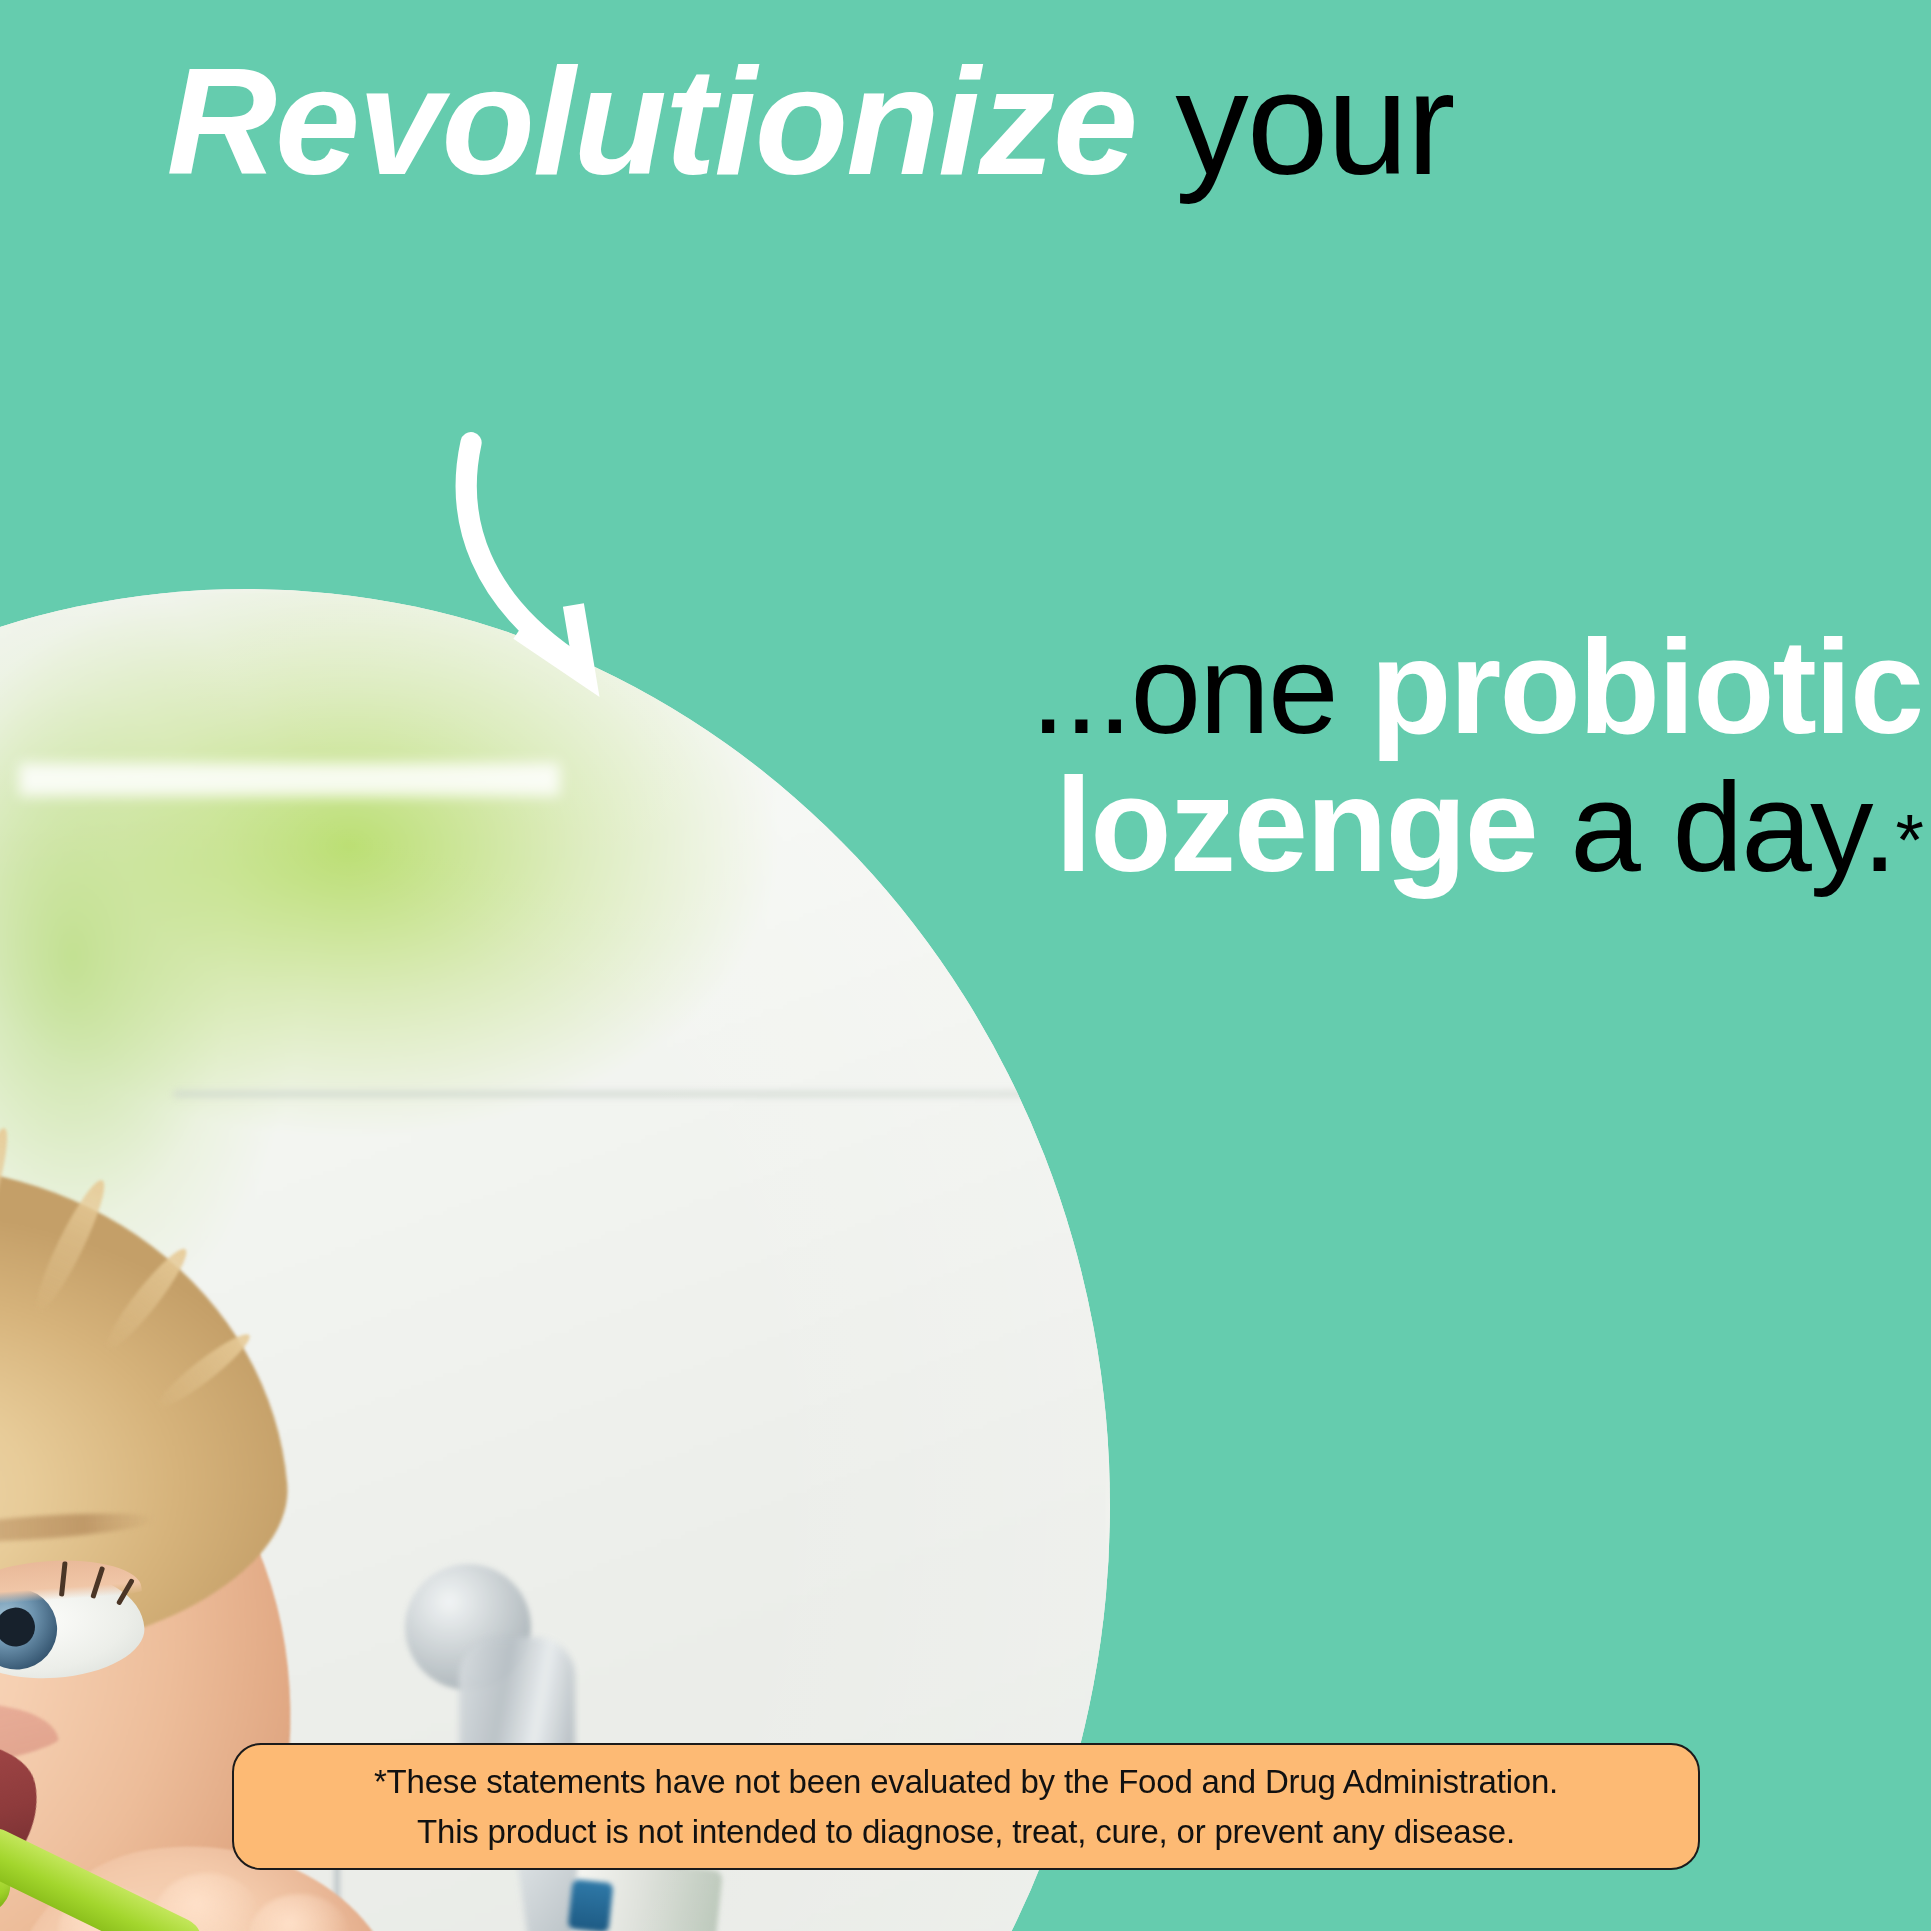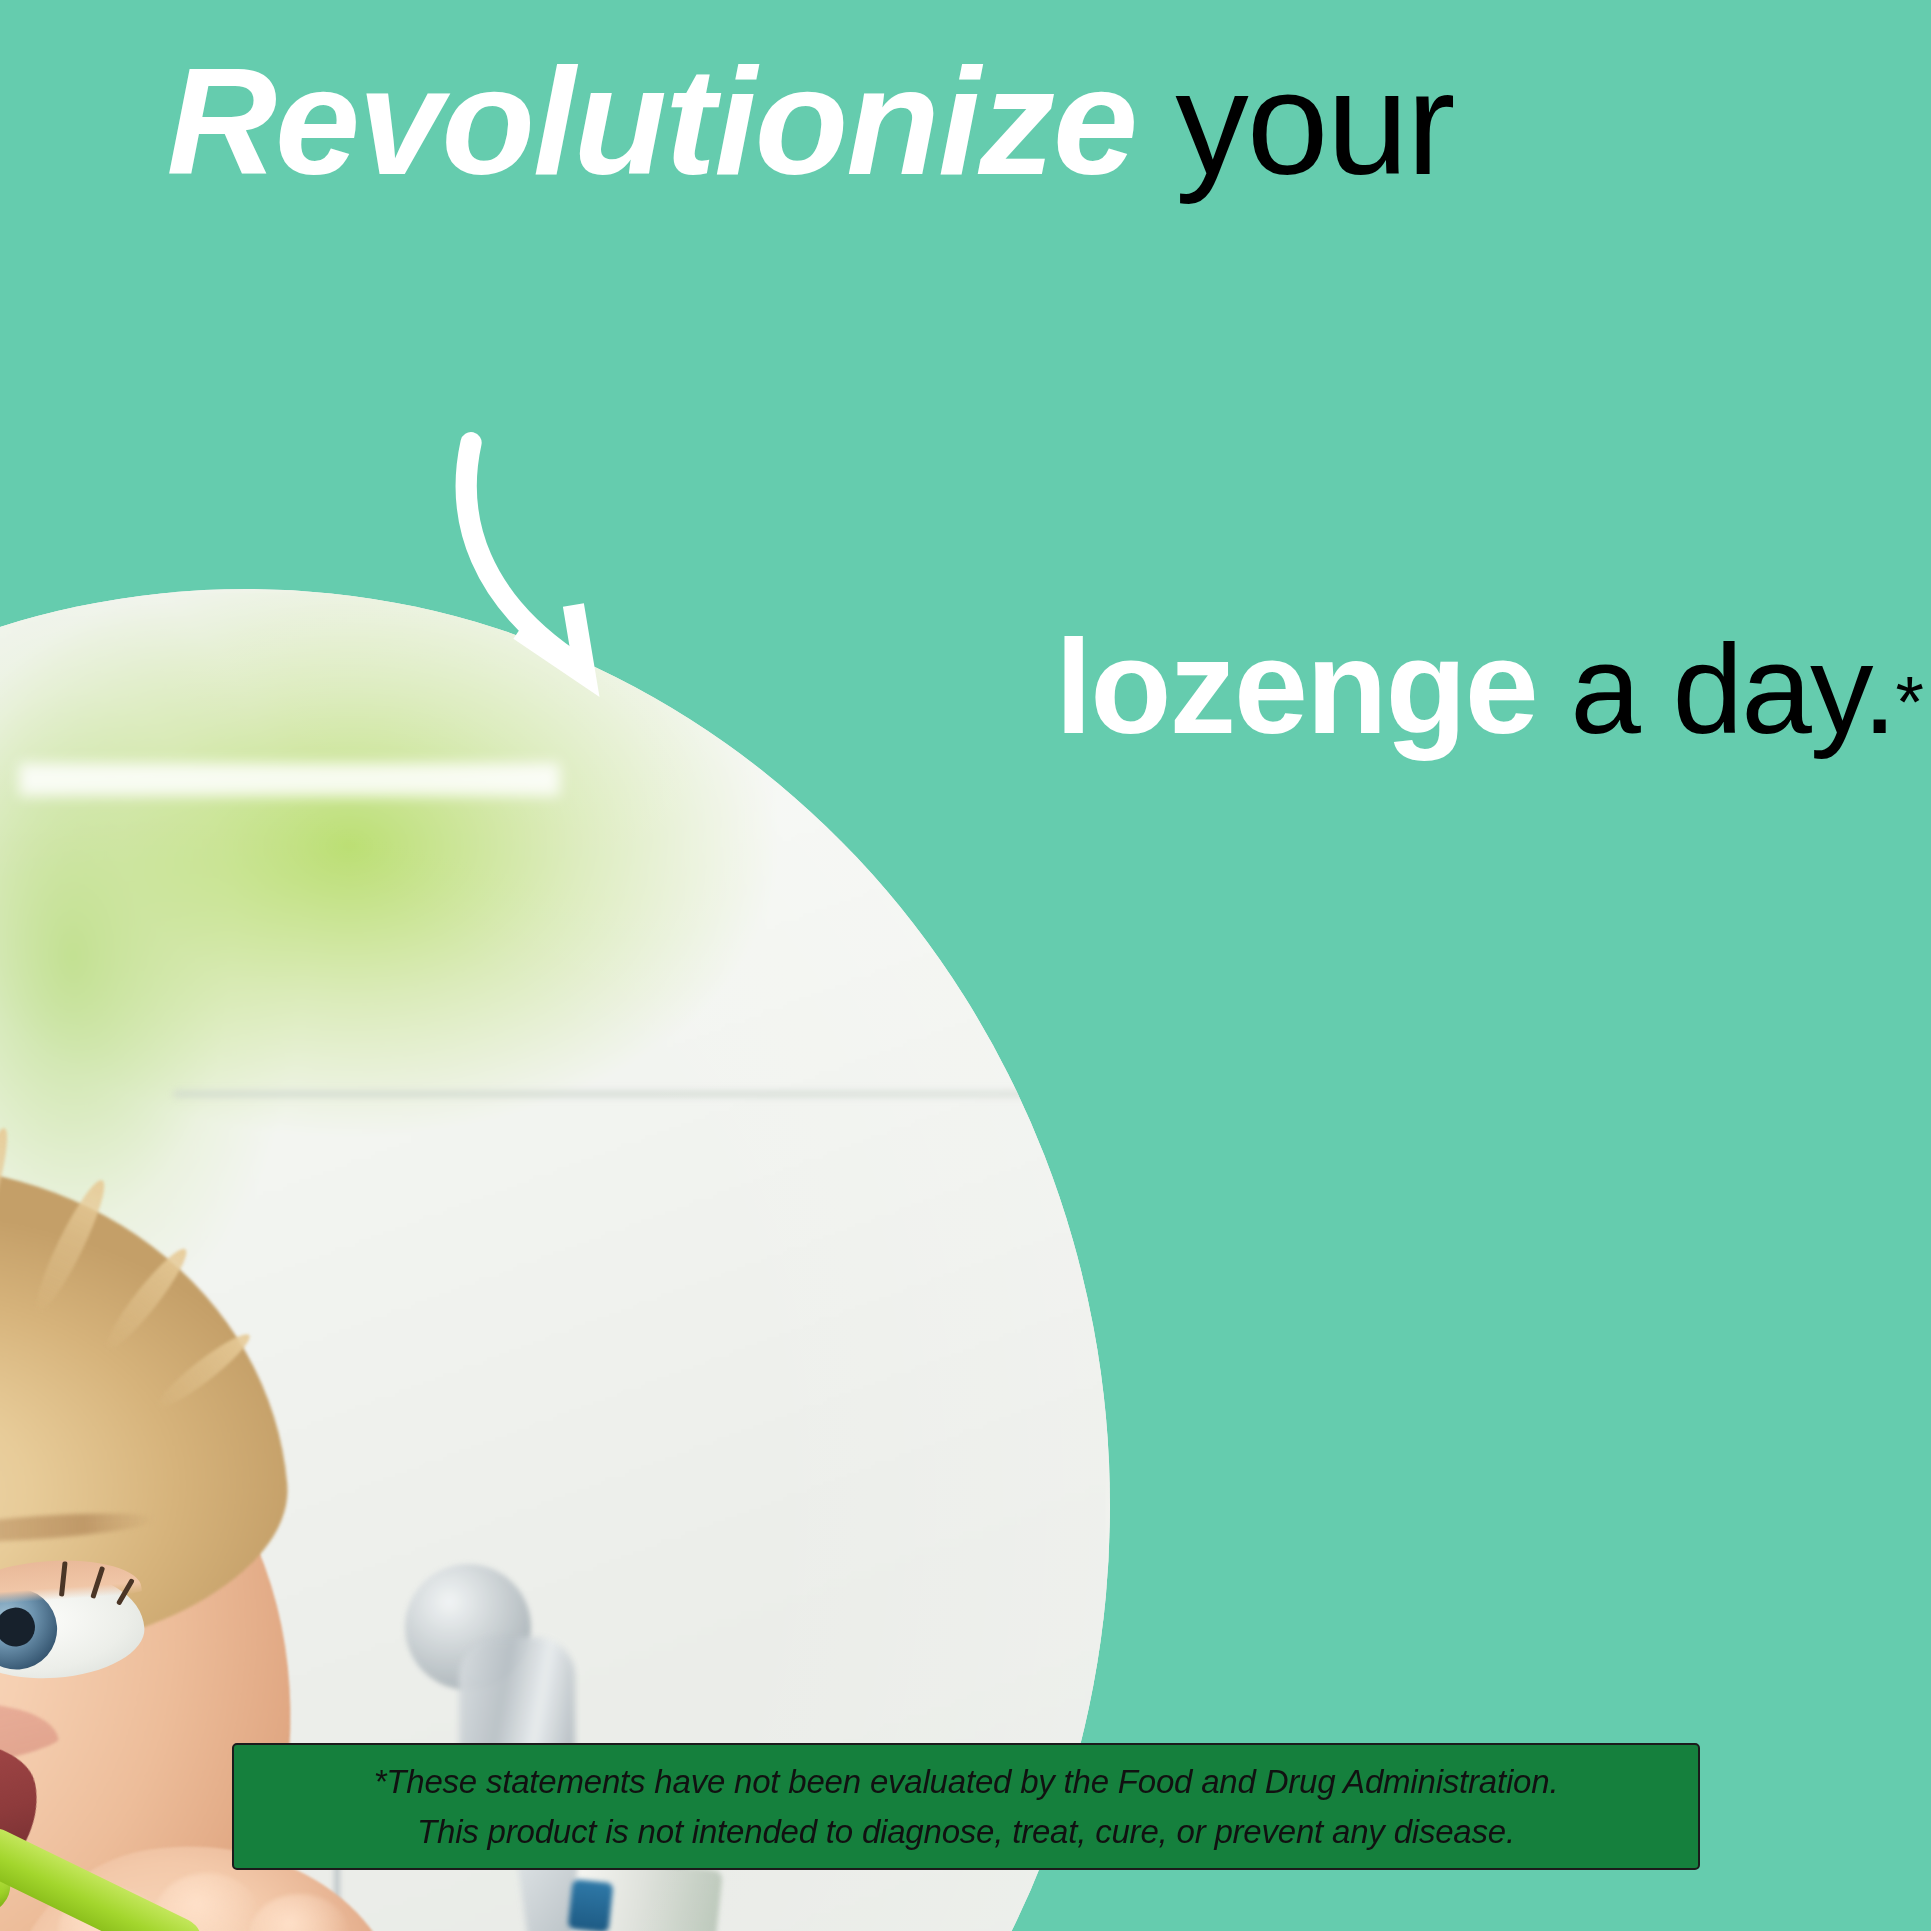--- a/index.html
+++ b/index.html
@@ -271,27 +271,26 @@
   }
 
   
   #arrow { position:absolute; left:415px; top:406px; width:367px; height:309px; }
 
   
   #disclaimer {
     position:absolute;
     left: 232px; top: 1743px;
     width: 1468px; height: 127px;
-    background:#15803d;
+    background:#fdba74;
     border: 2.9px solid #1b1b1b;
-    border-radius: 5px;
+    border-radius: 29px;
     display:flex; flex-direction:column;
     align-items:center; justify-content:center;
     box-sizing:border-box;
-    font-style:italic;
   }
   #disclaimer .dline {
     font-size: 33px; color:#111111; line-height: 1.5;
     letter-spacing: -0.2px; white-space: nowrap;
   }
 </style>
 </head>
 <body>
 
 <div id="poster">
@@ -364,20 +363,21 @@
   <div id="headline-top">
     <span class="hl-line"><span class="hl-em">Revolutionize</span><span class="hl-plain"> your</span></span>
   </div>
 
   <svg id="arrow" viewBox="0 0 380 320">
     <path d="M58 38 C 40 120, 70 200, 160 262" stroke="#ffffff" stroke-width="22" fill="none" stroke-linecap="round"></path>
     <path d="M108 232 L 176 278 L 164 206" stroke="#ffffff" stroke-width="22" fill="none" stroke-linecap="butt" stroke-linejoin="miter"></path>
   </svg>
 
   <div id="headline-bottom">
+    <span class="hl-line"><span class="hl-b-plain">...one </span><span class="hl-b-em">probiotic</span></span>
     <span class="hl-line"><span class="hl-b-em">lozenge</span><span class="hl-b-plain"> a day.</span><span class="hl-star">*</span></span>
   </div>
 
   <div id="disclaimer">
     <div class="dline">*These statements have not been evaluated by the Food and Drug Administration.</div>
     <div class="dline">This product is not intended to diagnose, treat, cure, or prevent any disease.</div>
   </div>
 
 </div>
 

